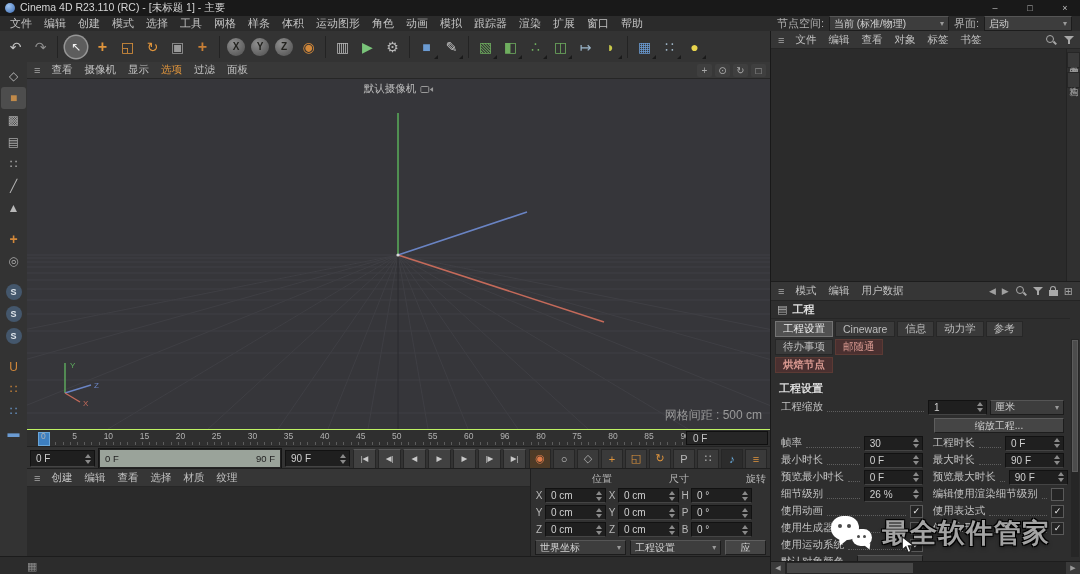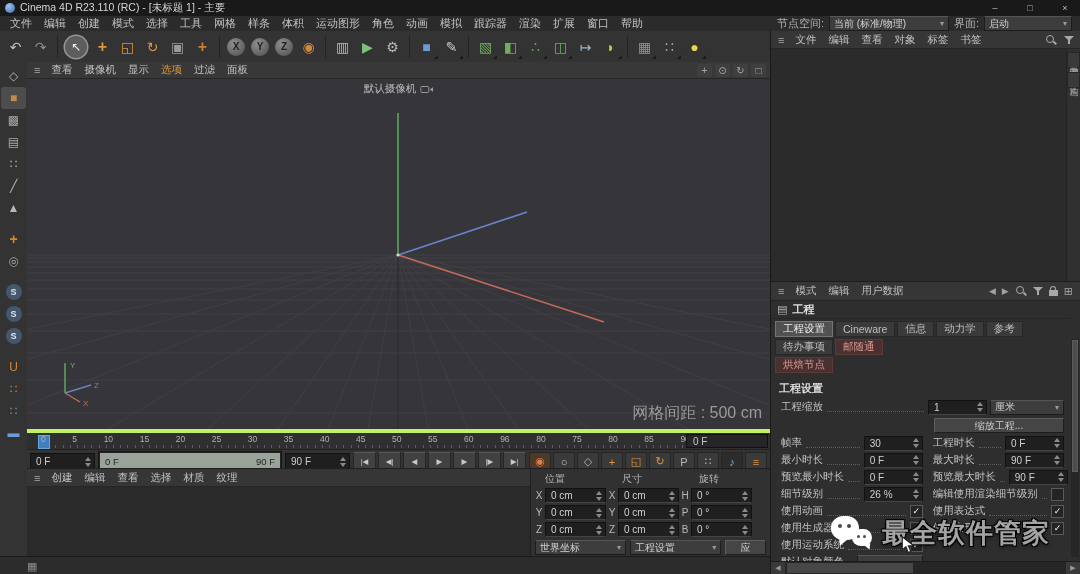--- a/index.html
+++ b/index.html
@@ -41,24 +41,24 @@
   .lbi.plus{font-weight:bold;font-size:14px;}
 
   
   .viewport{position:absolute;left:27px;top:62px;width:743px;height:406px;background:#343438;}
   .vp-head{height:16px;background:#383838;border-bottom:1px solid #262626;display:flex;align-items:center;gap:2px;padding:0 4px;font-size:10.5px;}
   .vp-head .menu-item{padding:0 6px;color:#c2c2c2;}
   .vp-head .menu-item.hl{color:#e0953c;}
   .burger{color:#a8a8a8;font-size:11px;padding:0 3px;}
   .vp-nav{margin-left:auto;display:flex;gap:3px;}
   .vp-nav .nbi{width:15px;height:13px;display:flex;align-items:center;justify-content:center;color:#a8a8a8;font-size:10px;background:#3f3f3f;border-radius:2px;}
-  .vp-canvas{position:relative;height:350px;overflow:hidden;background:#36363a;border-bottom:4px solid #bef264;}
+  .vp-canvas{position:relative;height:350px;overflow:hidden;background:#36363a;border-bottom:1px solid #bef264;}
   .vp-canvas svg.grid{position:absolute;left:0;top:0;}
   .cam-label{position:absolute;top:3px;left:50%;transform:translateX(-50%);display:flex;align-items:center;gap:4px;color:#bdbdbd;font-size:10.5px;}
-  .grid-label{position:absolute;right:8px;bottom:5px;color:#9a9a9a;font-size:16px;}
+  .grid-label{position:absolute;right:8px;bottom:5px;color:#9a9a9a;font-size:12px;}
   .gizmo{position:absolute;left:20px;bottom:22px;}
 
   
   .ruler{position:relative;height:16px;background:#2f2f2f;border-bottom:1px solid #222;}
   .ticks{position:absolute;left:14px;right:80px;top:1px;display:flex;justify-content:space-between;font-size:8.5px;color:#b2b2b2;}
   .ruler::before{content:"";position:absolute;left:14px;right:80px;bottom:1px;height:3px;background:repeating-linear-gradient(90deg,#5c5c5c 0 1px,transparent 1px 7.2px);}
   .playhead{position:absolute;left:11px;top:2px;width:10px;height:12px;background:#3d7fc0;border:1px solid #6aa6d8;}
   .curframe{position:absolute;right:2px;top:1px;bottom:1px;width:74px;background:#262626;border:1px solid #101010;color:#c8c8c8;display:flex;align-items:center;padding-left:6px;font-size:10px;}
 
   
@@ -76,21 +76,21 @@
   .an-btn.pressed{background:#2c2c2c;}
 
   
   .materials{position:absolute;left:27px;top:468px;width:503px;height:88px;background:#2e2e2e;border-top:1px solid #1f1f1f;}
   .p-head{height:17px;display:flex;align-items:center;gap:2px;padding:0 4px;background:#363636;border-bottom:1px solid #262626;font-size:10.5px;}
   .p-head .menu-item{padding:0 6px;color:#c2c2c2;white-space:nowrap;}
   .mat-body{height:70px;background:#2a2a2a;}
 
   .coords{position:absolute;left:530px;top:468px;width:240px;height:88px;background:#313131;border-top:1px solid #1f1f1f;border-left:1px solid #1f1f1f;padding:2px 4px;box-sizing:border-box;}
   .c-head{display:flex;font-size:10px;color:#b8b8b8;margin:1px 0 2px;}
-  .c-h{width:77px;padding-left:10px;box-sizing:border-box;}
+  .c-h{width:77px;padding-left:10px;box-sizing:border-box;text-align:right;}
   .c-row{display:flex;align-items:center;gap:2px;margin-bottom:2px;}
   .c-l{width:8px;color:#b8b8b8;font-size:10px;text-align:center;}
   .c-row .spin{min-width:52px;width:52px;height:13px;}
   .c-bot{display:flex;gap:4px;margin-top:3px;align-items:center;}
   .btn{background:#454545;border:1px solid #1d1d1d;border-top-color:#5e5e5e;border-left-color:#5e5e5e;color:#cfcfcf;font-size:10px;height:15px;padding:0 10px;font-family:inherit;}
 
   
   .bottombar{position:absolute;left:0;top:556px;width:770px;height:18px;background:#2c2c2c;border-top:1px solid #1c1c1c;display:flex;align-items:center;}
   .statusicon{margin-left:27px;color:#8a8a8a;font-size:11px;}
 
@@ -526,21 +526,21 @@
       <div class="tabs">
 
       <span class="tab sel">工程设置</span>
           <span class="tab">Cineware</span>
           <span class="tab">信息</span>
           <span class="tab">动力学</span>
           <span class="tab">参考</span>
           <span class="tab">待办事项</span>
           <span class="tab warm">邮随通</span>
         </div>
-      <div class="tabs" style="padding-bottom:2px;">
+      <div class="tabs" style="padding-bottom:2px;font-weight:bold;">
 
       <span class="tab warm">烘焙节点</span>
         </div>
       <div class="sec">工程设置</div>
 
       <div class="fields">
         <div class="f-row span2">
           <span class="f-l">工程缩放</span>
           <span class="lead"></span>
           <span class="spin w54">

